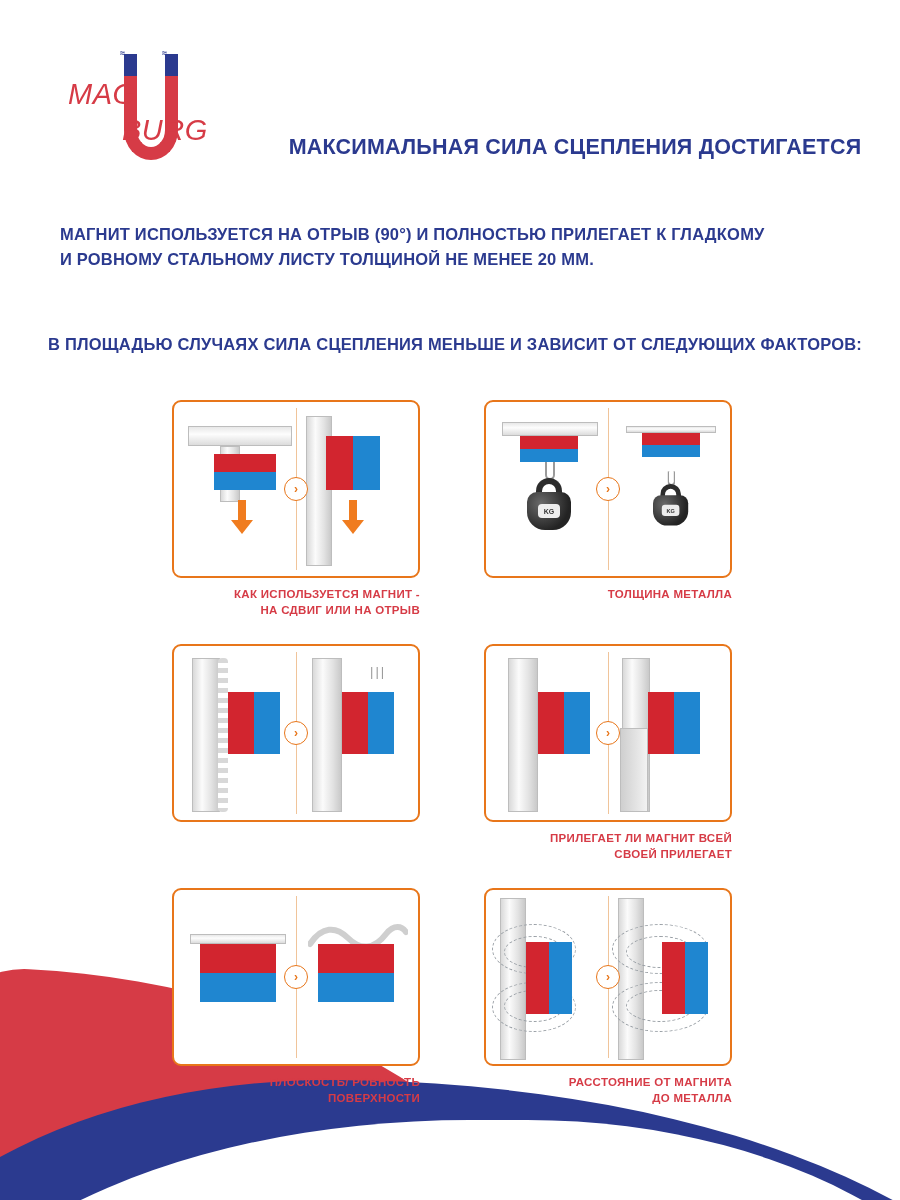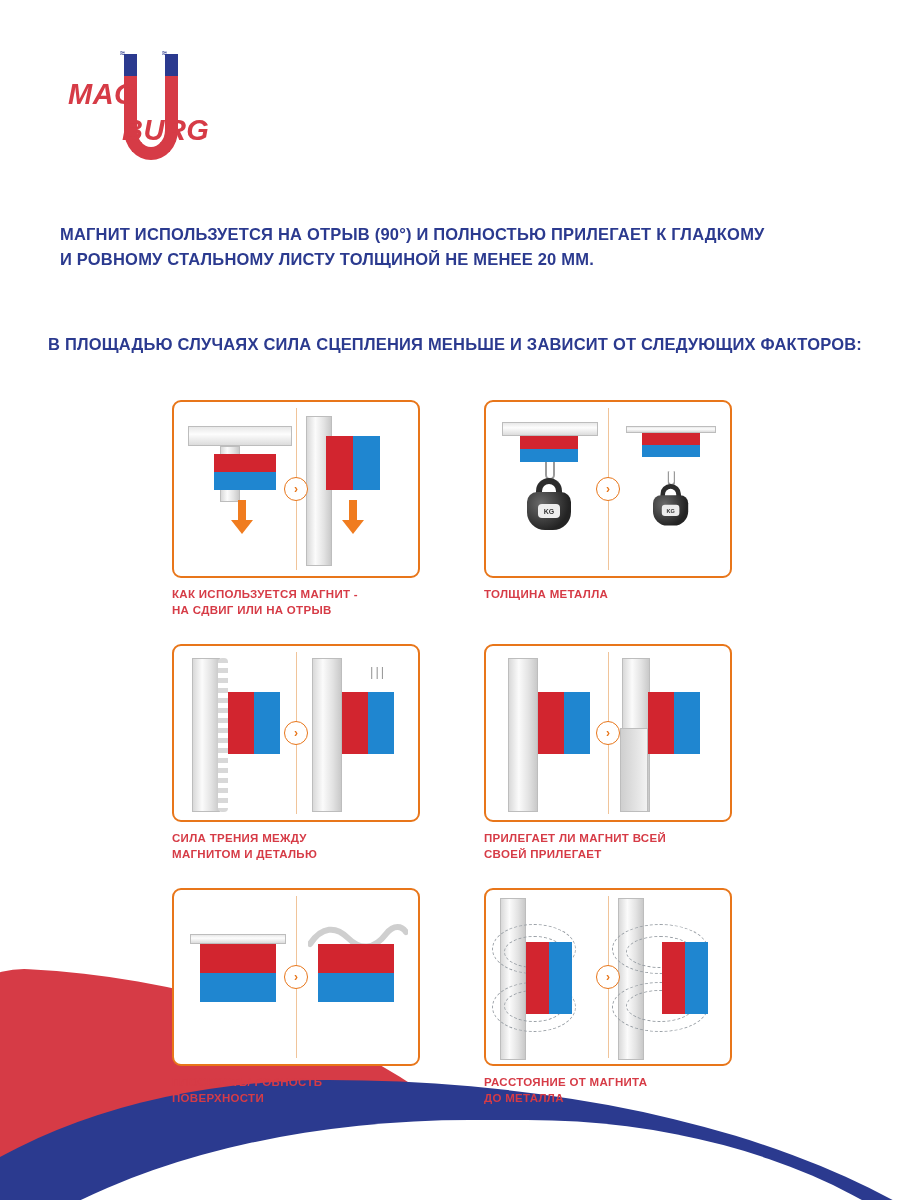--- a/index.html
+++ b/index.html
@@ -73,21 +73,21 @@
     background: #2b3a8f;
   }
   .logo .magnet .tip-l { left: 0; }
   .logo .magnet .tip-r { left: 41px; }
   .logo .spark {
     position: absolute; color: #2b3a8f; font-size: 9px; font-weight: bold;
   }
   .logo .word {
     position: absolute;
     font-family: "Liberation Sans", sans-serif;
-    font-weight: bold; font-style: italic;
+    font-weight: normal; font-style: italic;
     letter-spacing: 0.5px;
   }
   .logo .mag {
     left: 6px; top: 26px; font-size: 29px; color: #d63b46;
   }
   .logo .burg {
     left: 36px; top: 62px; font-size: 29px; color: #d63b46; margin-left: 24px;
   }
 
   
@@ -126,21 +126,21 @@
     background: #ffffff;
     position: relative;
     overflow: hidden;
   }
   .card .divider {
     position: absolute; left: 50%; top: 6px; bottom: 6px;
     width: 1px; background: #f0c49a;
   }
   .caption {
     margin-top: 9px;
-    text-align: left;
+    text-align: right;
     color: #d63b46;
     font-weight: bold; font-size: 11.5px; line-height: 1.35;
     letter-spacing: 0.3px;
   }
   .row2 { margin-top: 26px; }
   .row3 { margin-top: 26px; }
 
   
   .chev {
     position: absolute; left: 50%; top: 50%;
@@ -228,20 +228,21 @@
     <div class="tip-l"></div>
     <div class="tip-r"></div>
   </div>
   <div class="spark" style="left:58px; top:-4px;">≈</div>
   <div class="spark" style="left:100px; top:-4px;">≈</div>
   <div class="word mag">MAG</div>
   <div class="word burg">BURG</div>
 </div>
 
 <div class="title">
+  <div>МАКСИМАЛЬНАЯ СИЛА СЦЕПЛЕНИЯ ДОСТИГАЕТСЯ</div>
 </div>
 
 <div class="subtitle">
   <div>МАГНИТ ИСПОЛЬЗУЕТСЯ НА ОТРЫВ (90°) И ПОЛНОСТЬЮ ПРИЛЕГАЕТ К ГЛАДКОМУ</div>
   <div>И РОВНОМУ СТАЛЬНОМУ ЛИСТУ ТОЛЩИНОЙ НЕ МЕНЕЕ 20 ММ.</div>
 </div>
 
 <div class="factors-line">В ПЛОЩАДЬЮ СЛУЧАЯХ СИЛА СЦЕПЛЕНИЯ МЕНЬШЕ И ЗАВИСИТ ОТ СЛЕДУЮЩИХ ФАКТОРОВ:</div>
 
 <div class="grid">
@@ -329,24 +330,20 @@
         </div>
 
         <div class="steel" style="left:138px; top:12px; width:30px; height:154px;"></div>
         <div class="mag-h" style="left:168px; top:46px; width:52px; height:62px;">
           <div class="l"></div>
             <div class="r"></div>
         </div>
         <div style="position:absolute; left:196px; top:18px; color:#9a9a9a; font-size:13px; letter-spacing:2px;">|||</div>
 
         <div class="chev">›</div>
-      </div>
-      <div class="caption">
-        <div>СИЛА ТРЕНИЯ МЕЖДУ</div>
-        <div>МАГНИТОМ И ДЕТАЛЬЮ</div>
       </div>
     </div>
 
     <div class="cell">
       <div class="card">
         <div class="divider"></div>
 
         <div class="steel" style="left:22px; top:12px; width:30px; height:154px;"></div>
         <div class="mag-h" style="left:52px; top:46px; width:52px; height:62px;">
           <div class="l"></div>

